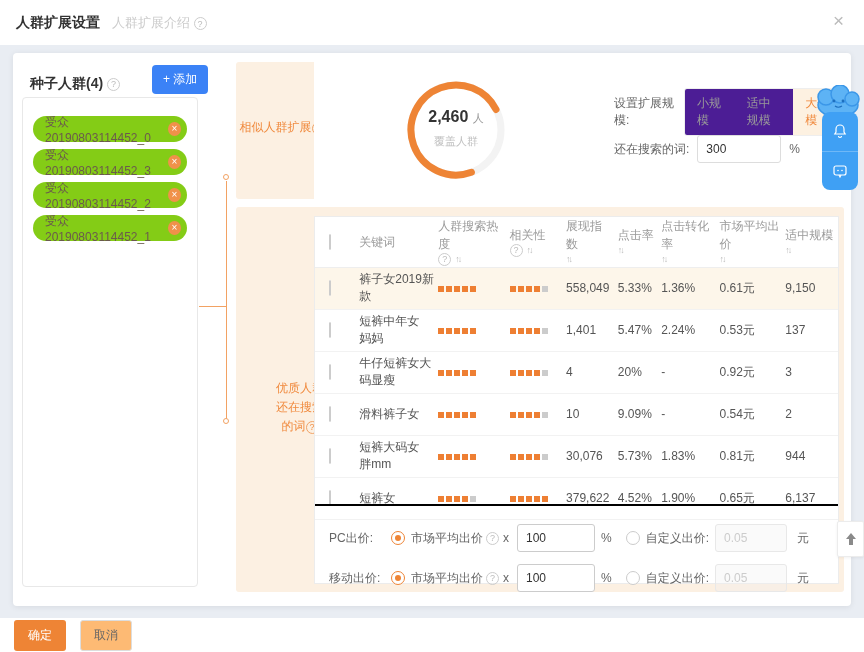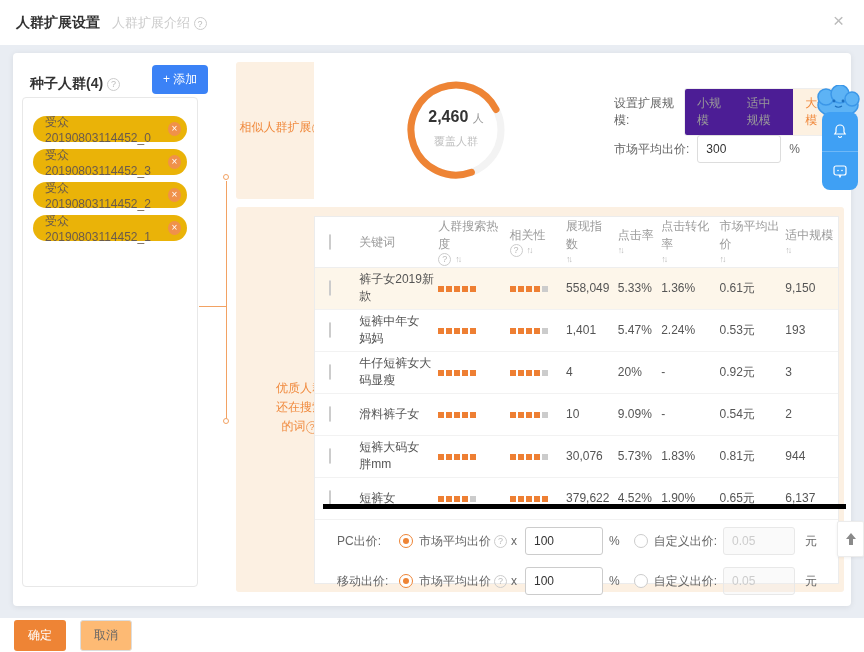--- a/index.html
+++ b/index.html
@@ -17,21 +17,21 @@
   .btn { font-size:12px; border-radius:3px; padding:6px 13px; cursor:pointer; border:1px solid transparent; }
   .btn-primary { background:#ee8435; color:#fff; }
   .btn-plain { background:#fdba74; color:#666; border-color:#ddd; }
 
   
   .seed-title { position:absolute; left:17px; top:22px; font-size:14px; font-weight:bold; color:#333; display:flex; align-items:center; gap:4px; }
   .q-icon { display:inline-flex; align-items:center; justify-content:center; width:13px; height:13px; border:1px solid #ccc; border-radius:50%; font-size:9px; color:#bbb; font-weight:normal; }
   .q-icon.orange { border-color:#f0a367; color:#f0904a; }
   .add-btn { position:absolute; left:139px; top:12px; background:#3b82f6; color:#fff; font-size:12px; padding:6px 11px; border-radius:4px; cursor:pointer; }
   .seed-list { position:absolute; left:9px; top:44px; width:176px; height:490px; border:1px solid #e8e8e8; border-radius:4px; background:#fff; padding:18px 10px; }
-  .pill { display:flex; align-items:center; justify-content:space-between; background:#eab308; border-radius:13px; height:26px; padding:0 6px 0 12px; margin-bottom:7px; }
+  .pill { display:flex; align-items:center; justify-content:space-between; background:#84cc16; border-radius:13px; height:26px; padding:0 6px 0 12px; margin-bottom:7px; }
   .pill-label { font-size:12px; color:#6b5b4c; }
   .pill-x { width:14px; height:14px; border-radius:50%; background:#f0914a; color:#fff; font-size:10px; line-height:14px; text-align:center; cursor:pointer; }
 
   
   .conn { position:absolute; background:#f2a263; }
   .conn-circle { position:absolute; width:6px; height:6px; border:1px solid #f2a263; border-radius:50%; background:#fff; }
 
   
   .sec { position:absolute; left:236px; width:608px; background:#fcf0e2; border-radius:3px; }
   .sec1 { top:62px; height:137px; }
@@ -76,21 +76,21 @@
   .c6 { width:70px; }
   .c7 { width:56px; }
   .chk { width:13px; height:13px; border:1px solid #ccc; border-radius:2px; background:#fff; cursor:pointer; }
   .sort { color:#bbb; font-size:9px; letter-spacing:-2px; }
   .hmeta { display:flex; gap:4px; align-items:center; }
   .sq { display:inline-block; width:6px; height:6px; margin-right:2px; }
   .sq.on { background:#ee7f33; }
   .sq.off { background:#ccc; }
 
   
-  .bids { position:absolute; left:8px; top:287px; width:523px; border-top:5px solid #000000; padding:12px 14px 0; }
+  .bids { position:absolute; left:0; top:287px; width:523px; border-top:2px solid #000000; padding:12px 14px 0; }
   .bid-row { display:flex; align-items:center; height:40px; font-size:12px; color:#666; }
   .bid-label { width:62px; }
   .radio { width:14px; height:14px; border-radius:50%; border:1px solid #ccc; margin-right:6px; position:relative; background:#fff; cursor:pointer; flex:none; }
   .radio.sel { border-color:#ee8435; }
   .radio.sel::after { content:""; position:absolute; left:3px; top:3px; width:6px; height:6px; border-radius:50%; background:#ee8435; }
   .bid-input { width:78px; height:28px; border:1px solid #ccc; border-radius:3px; font-size:12px; color:#333; padding:0 8px; margin:0 6px 0 8px; font-family:inherit; }
   .bid-input.dis { border-color:#e8e8e8; color:#ccc; margin:0 10px 0 6px; width:72px; }
   .bid-input.dis::placeholder { color:#ccc; }
   .gap { width:14px; }
   .xsym { margin-left:4px; }
@@ -165,21 +165,21 @@
           </div>
           <div class="ctl-row r1">
             <span>设置扩展规模:</span>
             <div class="seg" id="scale-seg">
                 <span class="seg-opt">小规模</span>
                 <span class="seg-opt">适中规模</span>
                 <span class="seg-opt sel">大规模</span>
               </div>
           </div>
           <div class="ctl-row r2">
-            <span>市场平均出价:</span>
+            <span>还在搜索的词:</span>
             <input class="num-input" value="300" style="">
             <span class="unit">%</span>
           </div>
         </div>
       </div>
 
       <div class="sec sec2" style="left:223px;top:154px;">
         <div class="sec-label">
           <div>优质人群</div>
           <div><span>还在搜索的词</span><span class="q-icon orange">?</span></div>
@@ -249,21 +249,21 @@
               </div>
               <div class="trow">
                 <div class="cell c-check"><span class="chk"></span></div>
                 <div class="cell c0">短裤中年女 妈妈</div>
                 <div class="cell c1"><span><span class="sq on"></span><span class="sq on"></span><span class="sq on"></span><span class="sq on"></span><span class="sq on"></span></span></div>
                 <div class="cell c2"><span><span class="sq on"></span><span class="sq on"></span><span class="sq on"></span><span class="sq on"></span><span class="sq off"></span></span></div>
                 <div class="cell c3">1,401</div>
                 <div class="cell c4">5.47%</div>
                 <div class="cell c5">2.24%</div>
                 <div class="cell c6">0.53元</div>
-                <div class="cell c7">193</div>
+                <div class="cell c7">137</div>
               </div>
               <div class="trow">
                 <div class="cell c-check"><span class="chk"></span></div>
                 <div class="cell c0">牛仔短裤女大码显瘦</div>
                 <div class="cell c1"><span><span class="sq on"></span><span class="sq on"></span><span class="sq on"></span><span class="sq on"></span><span class="sq on"></span></span></div>
                 <div class="cell c2"><span><span class="sq on"></span><span class="sq on"></span><span class="sq on"></span><span class="sq on"></span><span class="sq off"></span></span></div>
                 <div class="cell c3">4</div>
                 <div class="cell c4">20%</div>
                 <div class="cell c5">-</div>
                 <div class="cell c6">0.92元</div>

